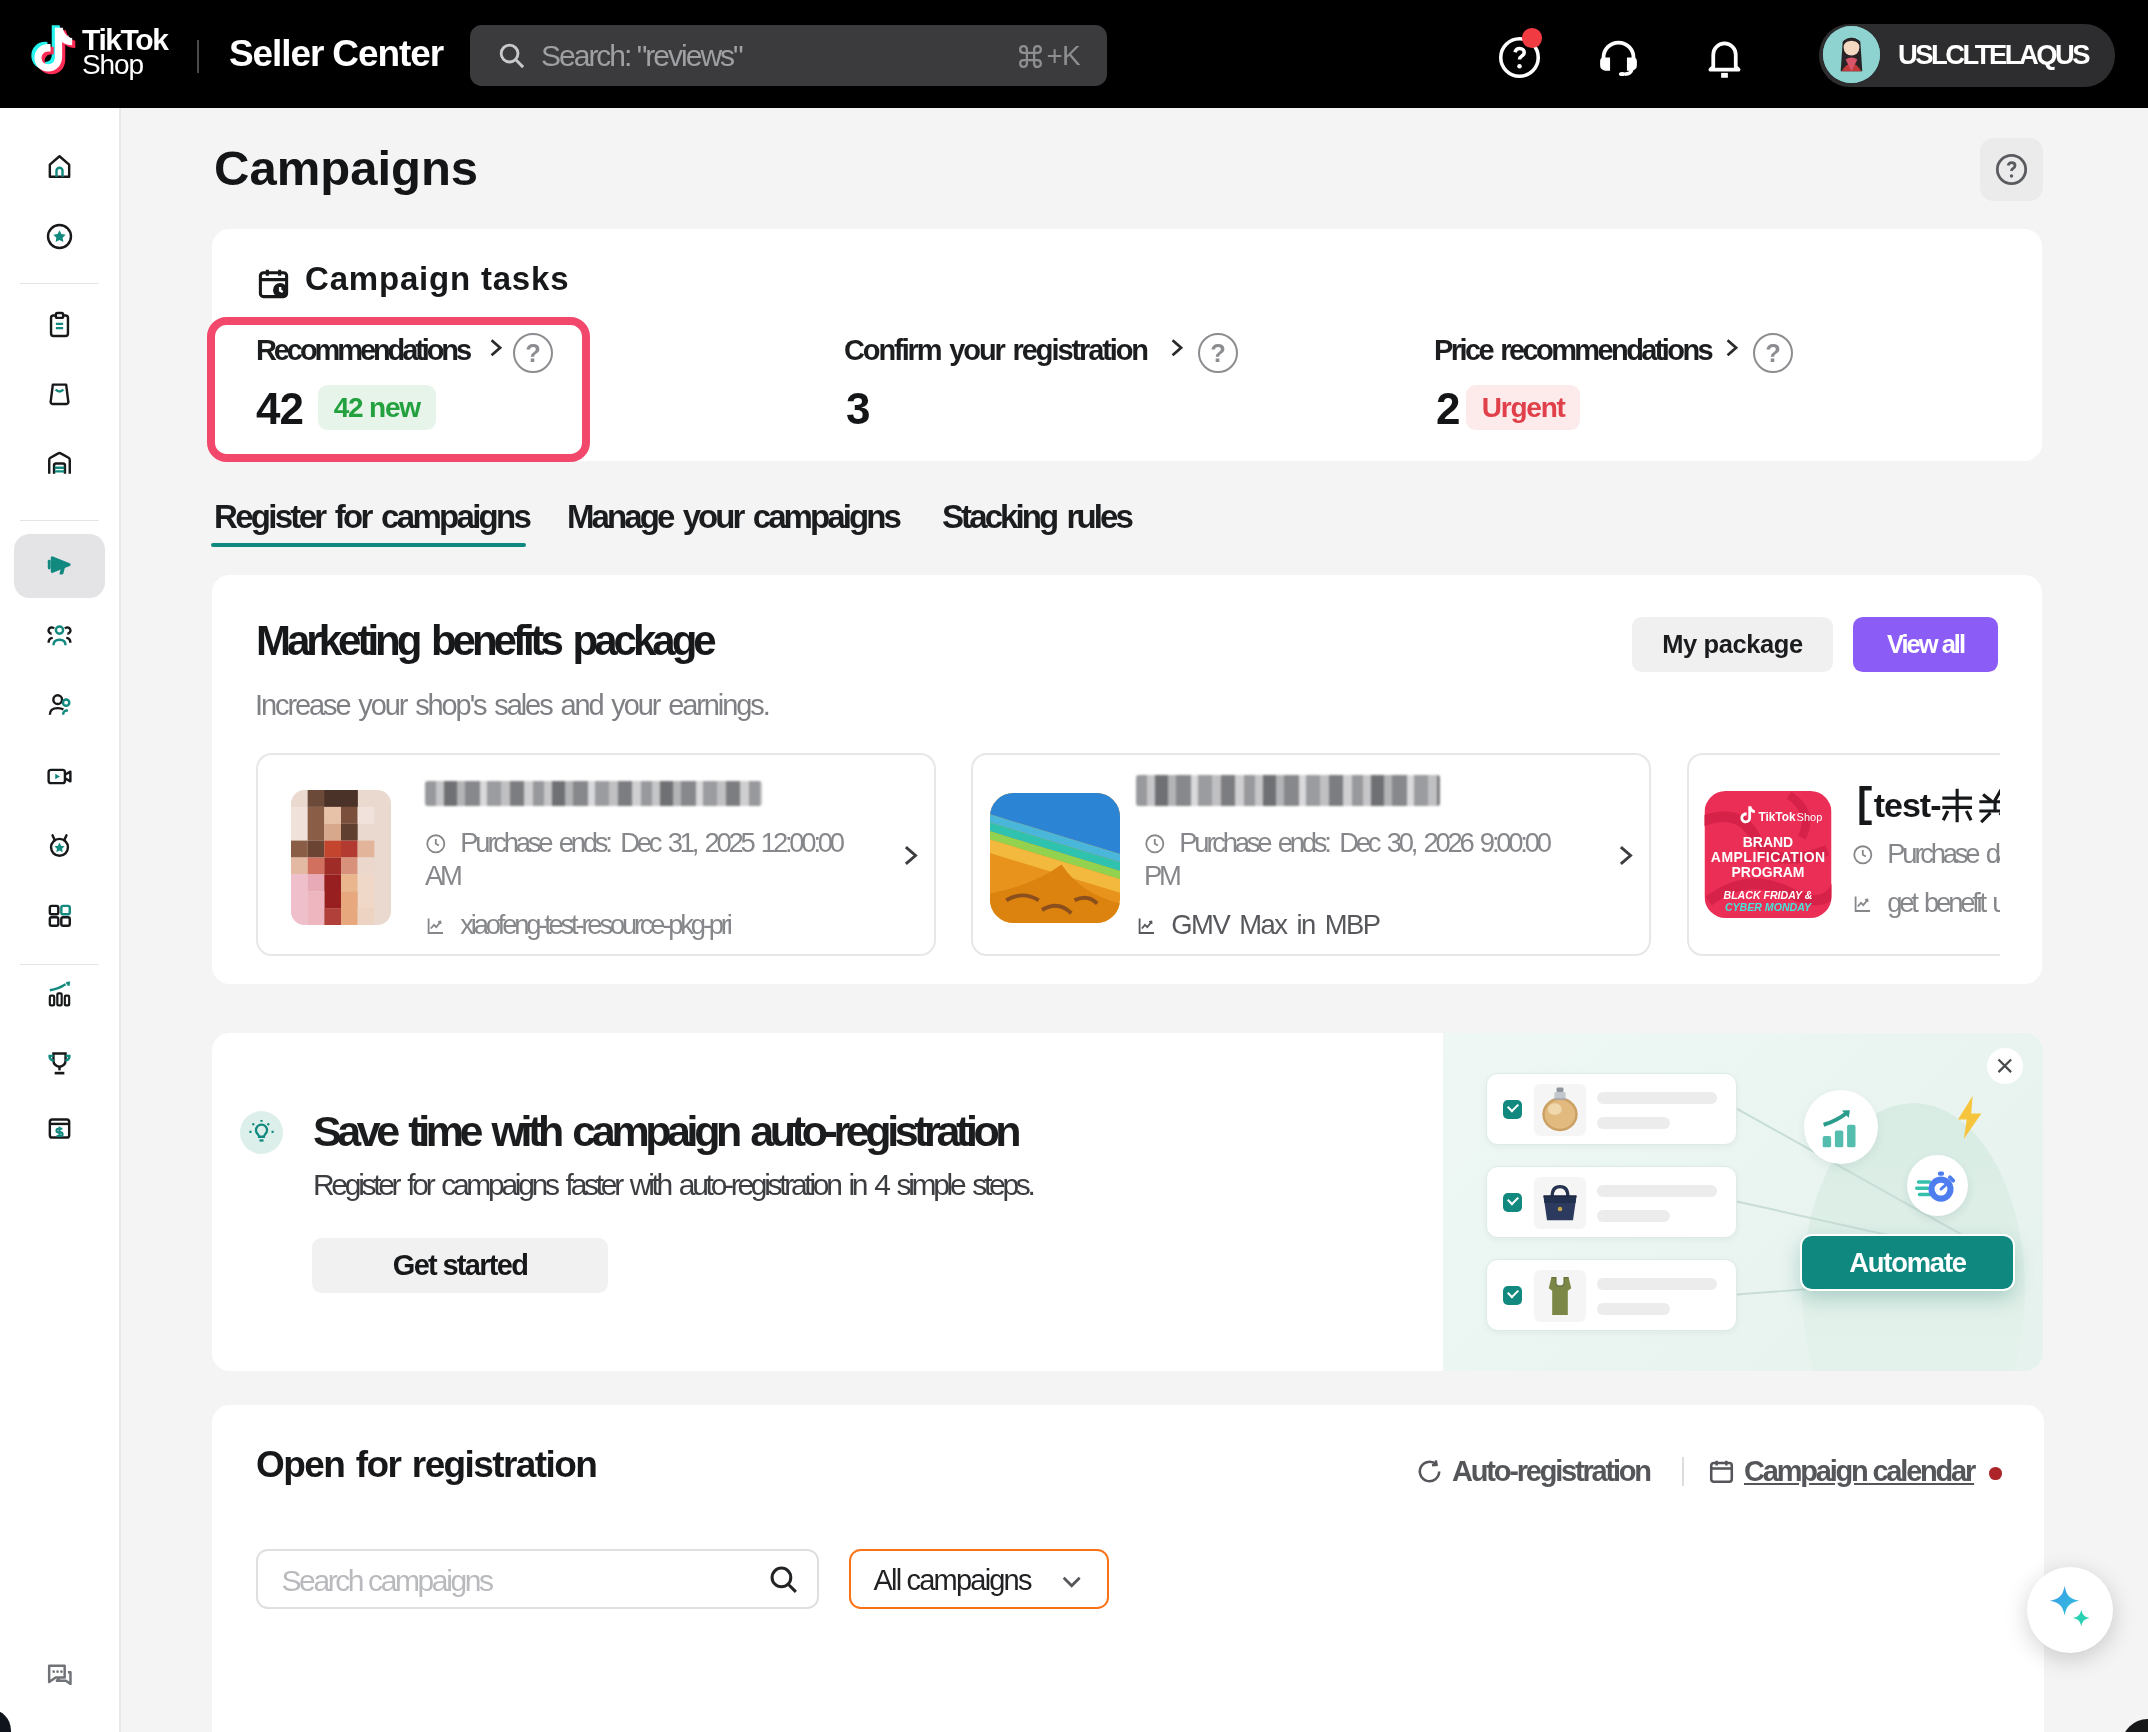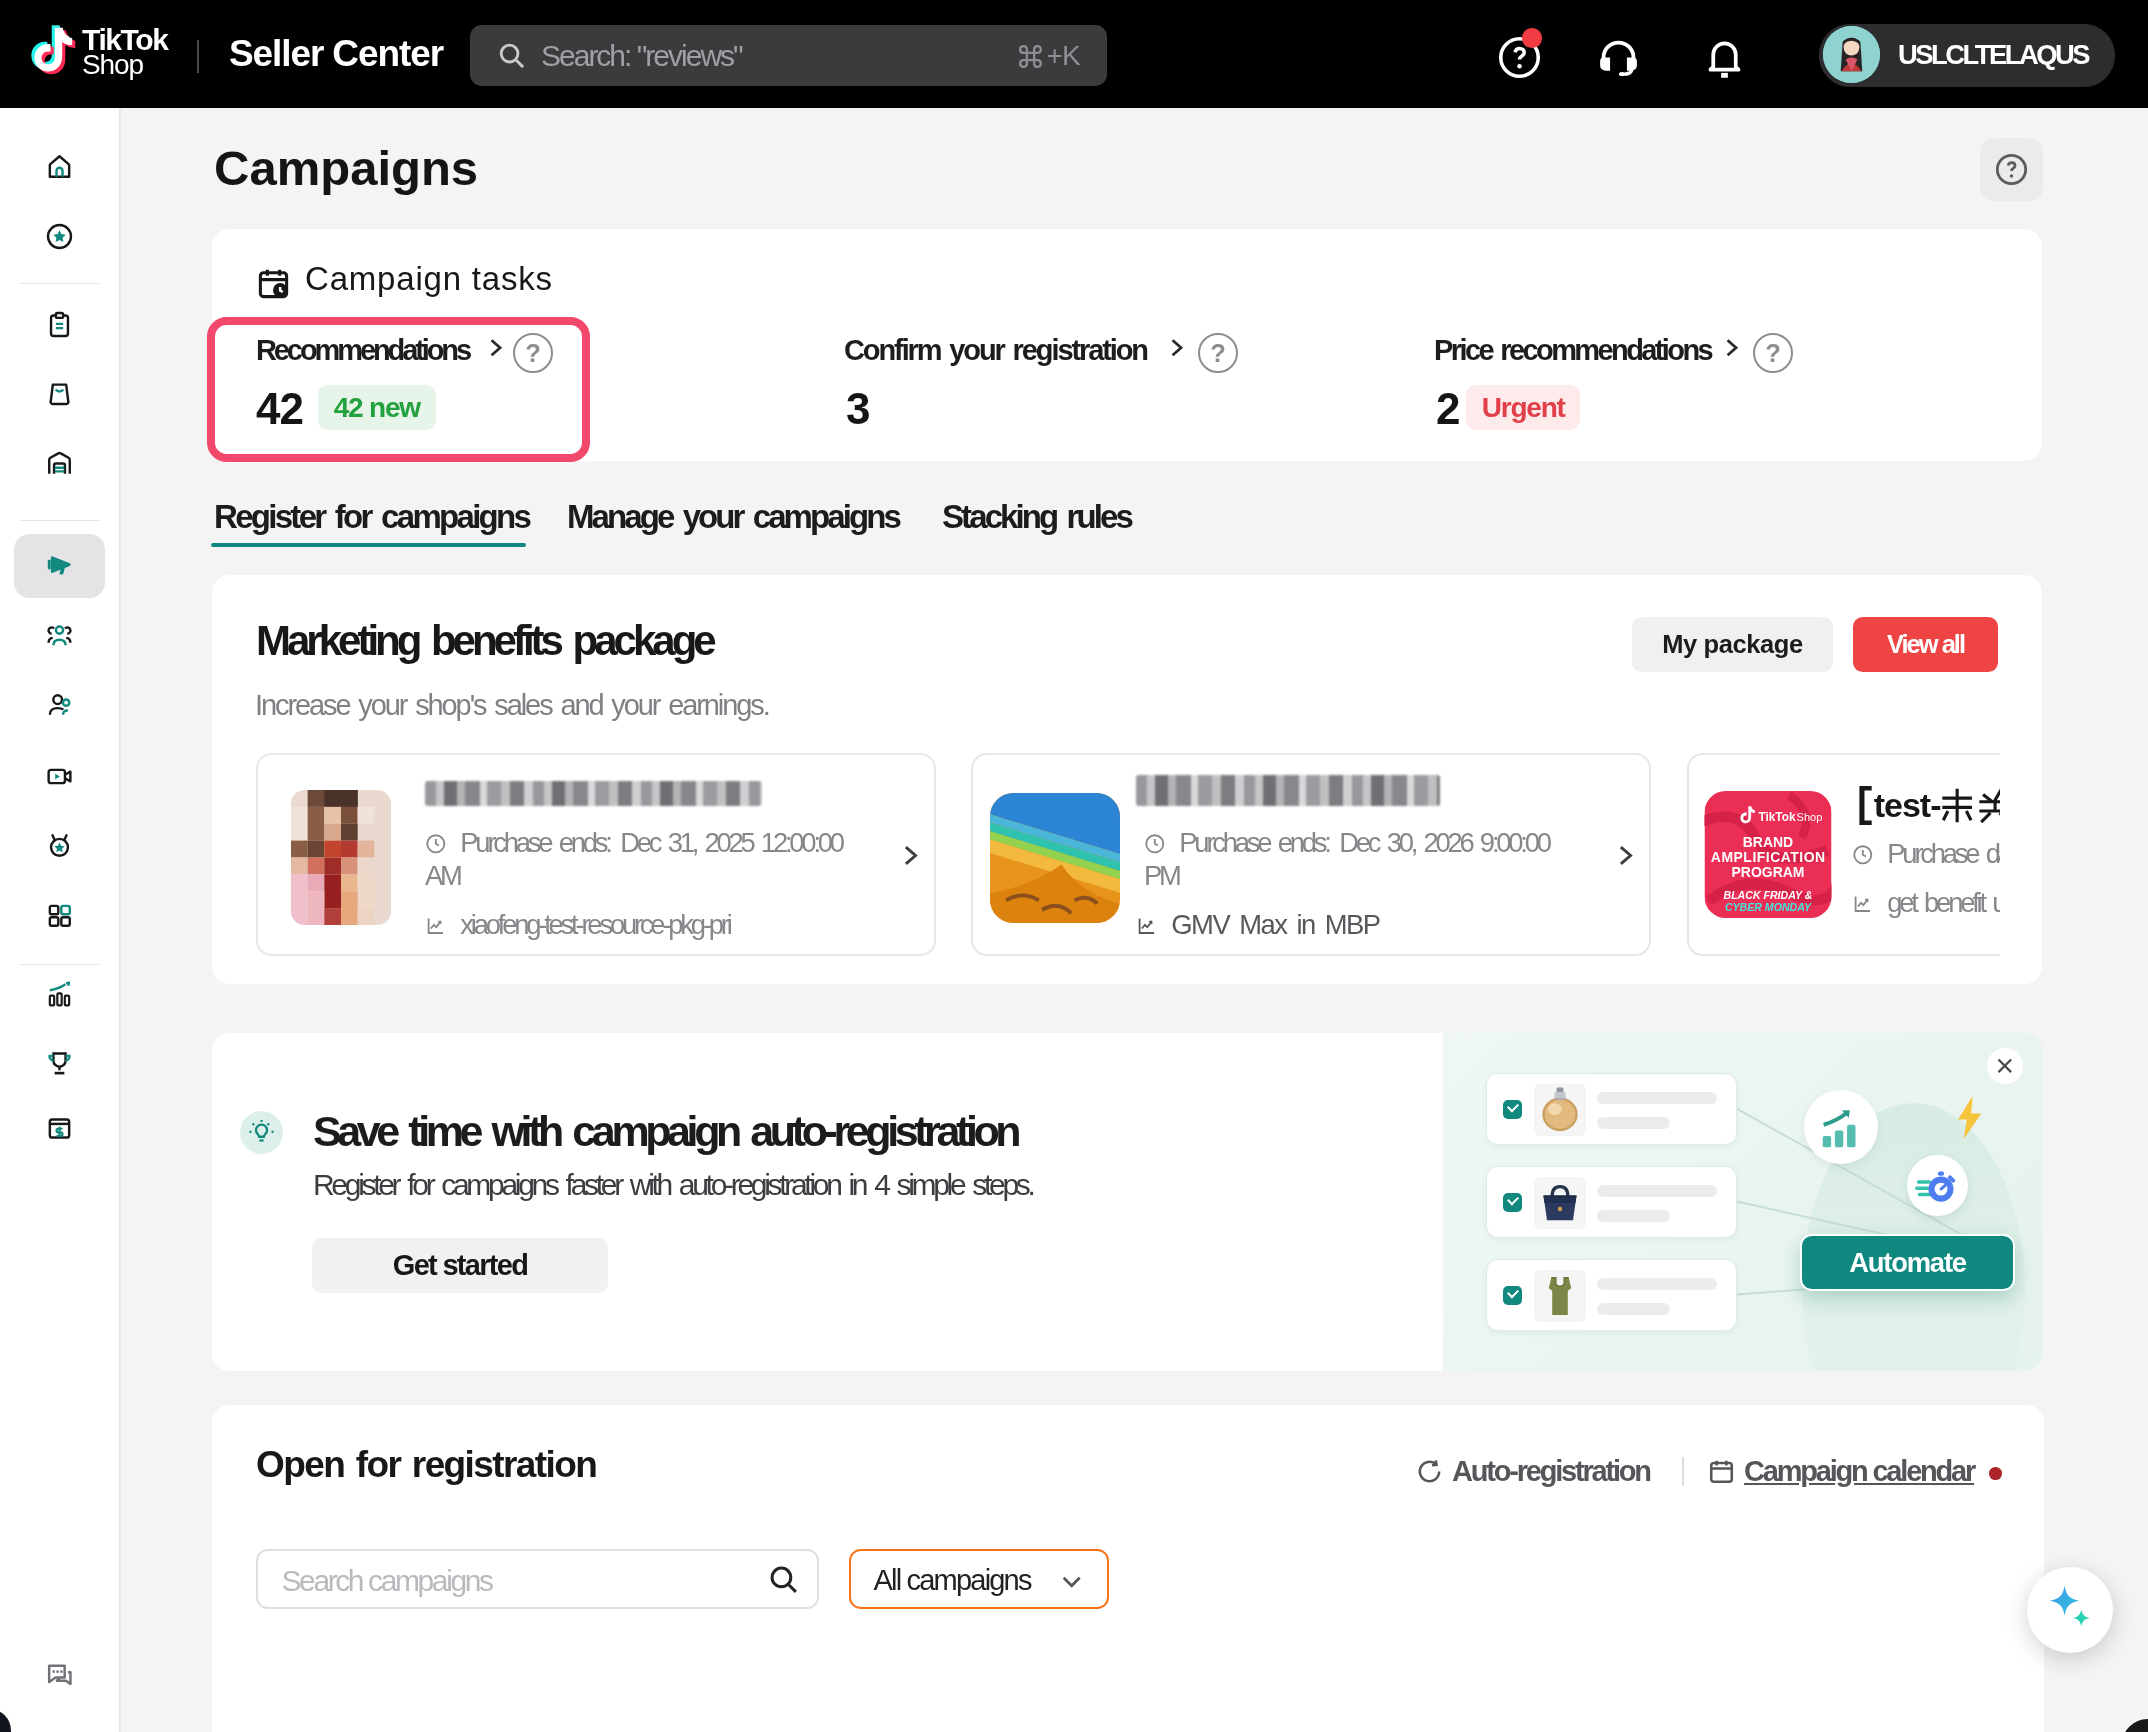--- a/index.html
+++ b/index.html
@@ -28,40 +28,40 @@
   .sic { position:absolute; left:0; width:119px; display:flex; justify-content:center; }
   .sdiv { position:absolute; left:19.6px; width:79px; height:1px; background:#e4e4e6; }
   #selpill { position:absolute; left:13.7px; top:534px; width:91px; height:64px; background:#e4e4e6; border-radius:15.7px; }
 
   
   #pagetitle { position:absolute; left:214px; top:140px; font-size:49px; font-weight:700; letter-spacing:0px; color:#141517; }
   #helpbtn { position:absolute; left:1980px; top:138px; width:63px; height:63px; background:#ebebec; border-radius:13.7px; display:flex; align-items:center; justify-content:center; }
 
   
   #card1 { left:212px; top:229px; width:1830px; height:232px; }
-  #ct-title { position:absolute; left:305px; top:260px; font-size:33px; font-weight:400; letter-spacing:0.8px; }
+  #ct-title { position:absolute; left:305px; top:260px; font-size:33px; font-weight:700; letter-spacing:0.8px; }
   #pinkbox { position:absolute; left:207px; top:317px; width:383px; height:145px; border:8.8px solid #f2486b; border-radius:19.6px; z-index:5; }
   .taskcol-label { position:absolute; top:334px; font-size:29px; font-weight:700; letter-spacing:-1.8px; word-spacing:2.9px; color:#1c1d1f; }
   .tasknum { position:absolute; top:384px; font-size:44px; font-weight:700; letter-spacing:-1px; color:#141517; }
   .badge { position:absolute; top:385px; height:45px; border-radius:9.8px; font-size:28px; font-weight:700; display:flex; align-items:center; padding:0 15.7px; letter-spacing:-1.2px; }
   .badge.green { background:#e7f4e9; color:#23a13e; }
   .badge.red { background:#fdeaea; color:#e0404a; }
   .qcirc { position:absolute; width:40px; height:40px; border:2.9px solid #8c8d90; border-radius:50%; color:#8c8d90; font-size:25.5px; font-weight:700; display:flex; align-items:center; justify-content:center; letter-spacing:0; }
 
   
   .tab { position:absolute; top:498px; font-size:33px; font-weight:700; letter-spacing:-2.7px; word-spacing:3.9px; color:#1b1c1e; }
   #tabline { position:absolute; left:211px; top:543px; width:315px; height:3.9px; background:#0f8880; border-radius:2px; }
 
   
   #card2 { left:212px; top:575px; width:1830px; height:409px; overflow:hidden; }
   #mk-title { position:absolute; left:256px; top:617px; font-size:42px; font-weight:700; letter-spacing:-4px; word-spacing:4.9px; }
   #mk-sub { position:absolute; left:255px; top:689px; font-size:29px; color:#7e8084; letter-spacing:-2.1px; word-spacing:2.9px; }
   .btn { position:absolute; top:617px; height:55px; border-radius:9.8px; font-size:25.5px; font-weight:700; display:flex; align-items:center; justify-content:center; letter-spacing:-1px; }
   #btn-mypkg { left:1632px; width:201px; background:#f0f0f1; color:#1b1c1e; }
-  #btn-viewall { left:1853px; width:145px; background:#ef4444; color:#fff; }
+  #btn-viewall { left:1853px; width:145px; background:#8b5cf6; color:#fff; }
   #tilewrap { position:absolute; left:254px; top:753px; width:1746px; height:203px; overflow:hidden; }
   .tile { position:absolute; top:0; width:680px; height:203px; border:2px solid #e7e7e9; border-radius:15.7px; background:#fff; }
   .trow { position:absolute; font-size:27.4px; color:#85878a; letter-spacing:-3.2px; word-spacing:3.9px; line-height:33px; }
   .trow .ic { display:inline-block; vertical-align:-2.9px; margin-right:13.7px; }
   .chev { position:absolute; }
   .blurbar { background:repeating-linear-gradient(90deg,#98999c 0 10.8px,#c6c6c8 10.8px 18.6px,#6f7073 18.6px 32px,#b3b4b6 32px 40px,#87888b 40px 55px,#d9d9db 55px 62px,#9b9c9f 62px 76px,#c0c0c2 76px 85px,#7c7d80 85px 99px,#cfcfd1 99px 108px),repeating-linear-gradient(0deg,rgba(255,255,255,0) 0 7.8px,rgba(255,255,255,.35) 7.8px 11.8px,rgba(60,60,64,.18) 11.8px 18.6px,rgba(255,255,255,0) 18.6px 25.5px); background-blend-mode:normal; filter:blur(1.2px); border-radius:2.9px; }
 
   
   #card3 { left:212px; top:1033px; width:1831px; height:338px; overflow:hidden; }
   #bn-green { position:absolute; left:1231px; top:0; width:600px; height:338px; background:linear-gradient(135deg,#eef7f4 0%,#e6f2ee 100%); }

